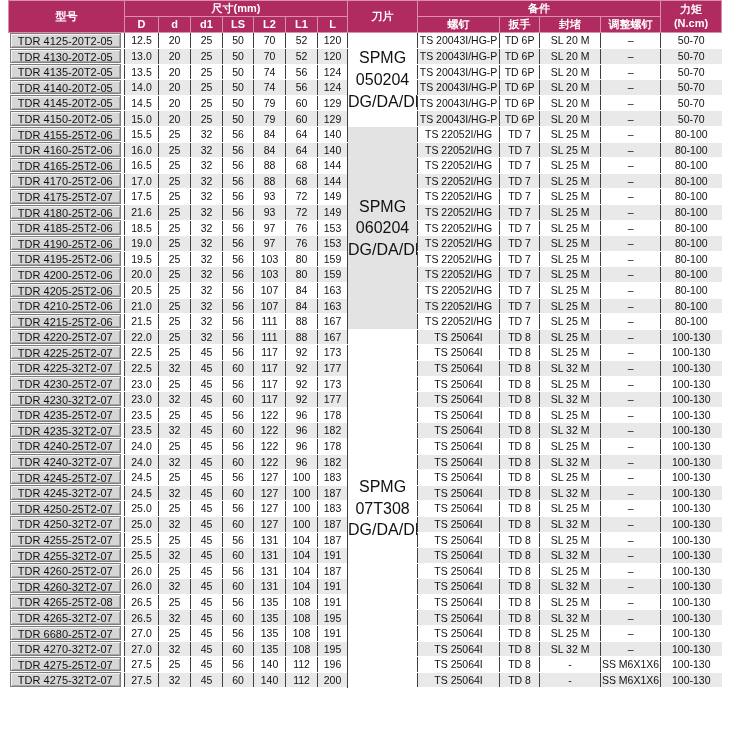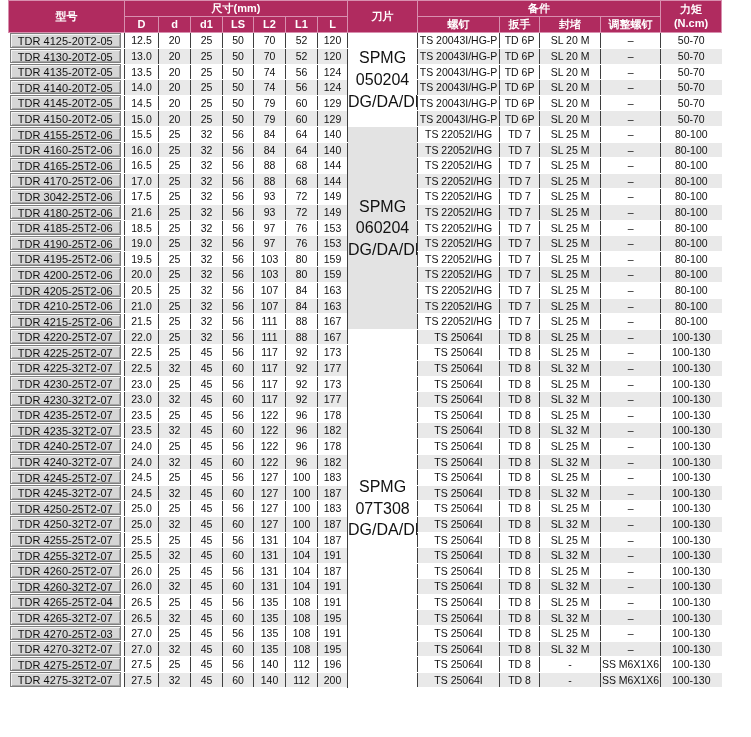--- a/index.html
+++ b/index.html
@@ -282,21 +282,21 @@
           <td class="data-td">68</td>
           <td class="data-td">144</td>
           <td class="data-td">TS 22052I/HG</td>
           <td class="data-td">TD 7</td>
           <td class="data-td">SL 25 M</td>
           <td class="data-td">–</td>
           <td class="data-td">80-100</td>
         </tr>
         <tr class="odd">
           <td class="model-td">
-            <div class="model-btn">TDR 3042-25T2-06</div>
+            <div class="model-btn">TDR 4175-25T2-07</div>
           </td>
           <td class="data-td">17.5</td>
           <td class="data-td">25</td>
           <td class="data-td">32</td>
           <td class="data-td">56</td>
           <td class="data-td">93</td>
           <td class="data-td">72</td>
           <td class="data-td">149</td>
           <td class="data-td">TS 22052I/HG</td>
           <td class="data-td">TD 7</td>
@@ -728,21 +728,21 @@
           <td class="data-td">104</td>
           <td class="data-td">191</td>
           <td class="data-td">TS 25064I</td>
           <td class="data-td">TD 8</td>
           <td class="data-td">SL 32 M</td>
           <td class="data-td">–</td>
           <td class="data-td">100-130</td>
         </tr>
         <tr class="odd">
           <td class="model-td">
-            <div class="model-btn">TDR 4265-25T2-04</div>
+            <div class="model-btn">TDR 4265-25T2-08</div>
           </td>
           <td class="data-td">26.5</td>
           <td class="data-td">25</td>
           <td class="data-td">45</td>
           <td class="data-td">56</td>
           <td class="data-td">135</td>
           <td class="data-td">108</td>
           <td class="data-td">191</td>
           <td class="data-td">TS 25064I</td>
           <td class="data-td">TD 8</td>
@@ -762,21 +762,21 @@
           <td class="data-td">108</td>
           <td class="data-td">195</td>
           <td class="data-td">TS 25064I</td>
           <td class="data-td">TD 8</td>
           <td class="data-td">SL 32 M</td>
           <td class="data-td">–</td>
           <td class="data-td">100-130</td>
         </tr>
         <tr class="odd">
           <td class="model-td">
-            <div class="model-btn">TDR 4270-25T2-03</div>
+            <div class="model-btn">TDR 6680-25T2-07</div>
           </td>
           <td class="data-td">27.0</td>
           <td class="data-td">25</td>
           <td class="data-td">45</td>
           <td class="data-td">56</td>
           <td class="data-td">135</td>
           <td class="data-td">108</td>
           <td class="data-td">191</td>
           <td class="data-td">TS 25064I</td>
           <td class="data-td">TD 8</td>

